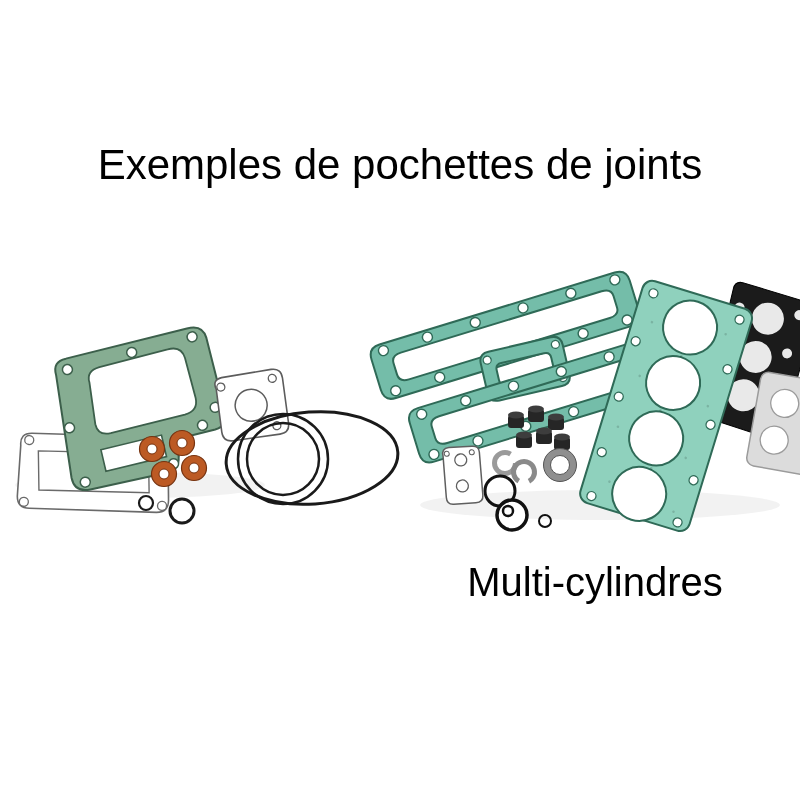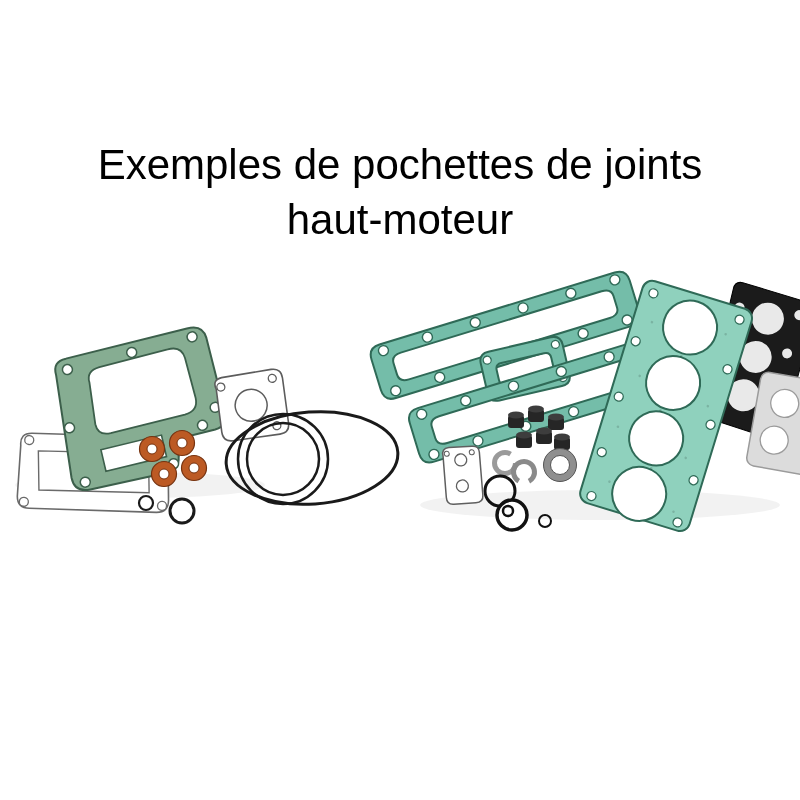--- a/index.html
+++ b/index.html
@@ -18,21 +18,20 @@
   .caption-multi{left:430px;width:330px;text-align:center;}
   .art{position:absolute;top:253px;left:0;}
 </style>
 </head>
 <body>
 
 <div class="page">
 
   <div class="title">
     <div>Exemples de pochettes de joints</div>
-    <div>haut-moteur</div>
   </div>
 
   <svg class="art" width="800" height="300" viewBox="0 0 800 300">
 
     <ellipse cx="140" cy="232" rx="125" ry="13" fill="rgba(0,0,0,0.05)"></ellipse>
     <ellipse cx="600" cy="252" rx="180" ry="15" fill="rgba(0,0,0,0.05)"></ellipse>
 
     <g>
 
       <g transform="translate(18,178) rotate(5)">
@@ -246,14 +245,15 @@
         </g>
 
         <g>
           <circle cx="512" cy="262" r="15" fill="#fff" stroke="#111" stroke-width="3.5"></circle>
           <circle cx="508" cy="258" r="5" fill="none" stroke="#111" stroke-width="2.5"></circle>
         </g>
       </g>
     </g>
   </svg>
 
+  <div class="caption caption-multi">Multi-cylindres</div>
 
 </div>
 
 </body></html>

